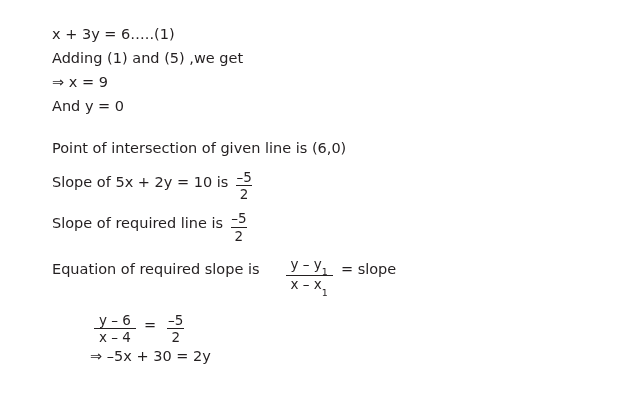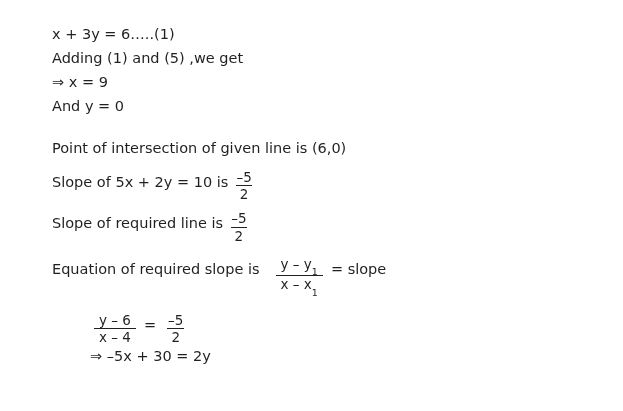--- a/index.html
+++ b/index.html
@@ -102,21 +102,21 @@
     <span class="frac ml4">
       <span class="num">–5</span>
       <span class="den">2</span>
     </span>
   </div>
 
   <div class="gap-lg"></div>
 
   <div class="eqrow indent-1">
     <span>Equation of required slope is</span>
-    <span class="frac wide" style="margin-left:16px;">
+    <span class="frac wide" style="margin-left:26px;">
       <span class="num"><span>y – y</span><span class="sub">1</span></span>
       <span class="den"><span>x – x</span><span class="sub">1</span></span>
     </span>
     <span class="ml4">= slope</span>
   </div>
 
   <div class="gap-md"></div>
 
   <div class="eqrow indent-3">
     <span class="frac wide">

